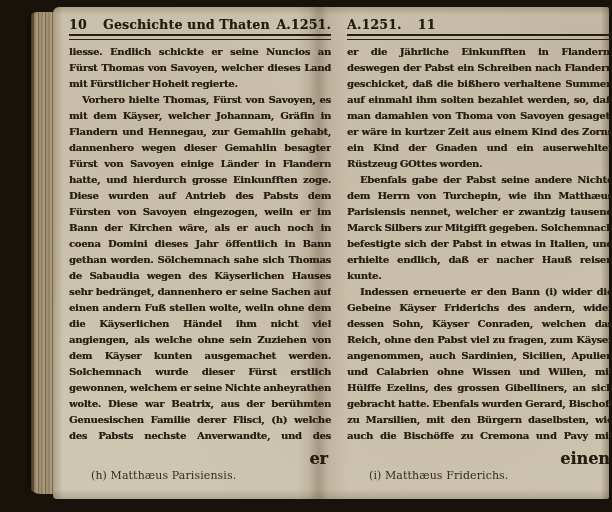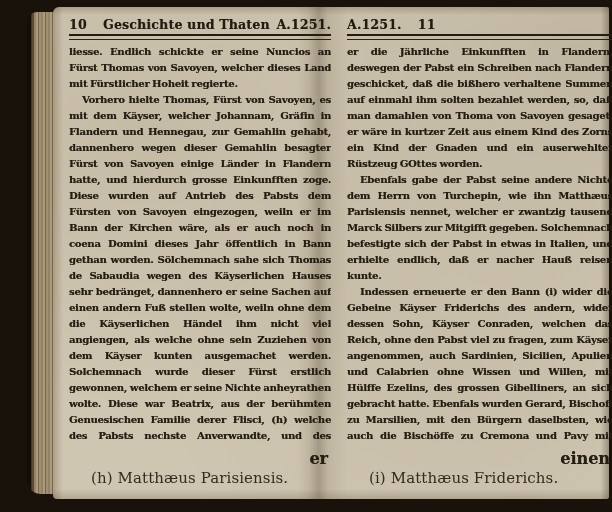--- a/index.html
+++ b/index.html
@@ -68,21 +68,21 @@
   .body p.noindent{text-indent:0;}
 
   .catchword{
     position:absolute;right:3px;top:432px;
     font-size:16px;font-weight:bold;color:#251e12;
     text-shadow:0.25px 0.25px 0.35px rgba(30,22,10,0.65);
     text-align:center;
   }
   .footnote{
     position:absolute;left:22px;top:452px;
-    font-size:15px;color:#332b1d;letter-spacing:0.1px;
+    font-size:11px;color:#332b1d;letter-spacing:0.1px;
   }
 </style>
 </head>
 <body>
 
 <div class="scene">
 
   <div class="page-edges"></div>
 
   <div class="spread">

